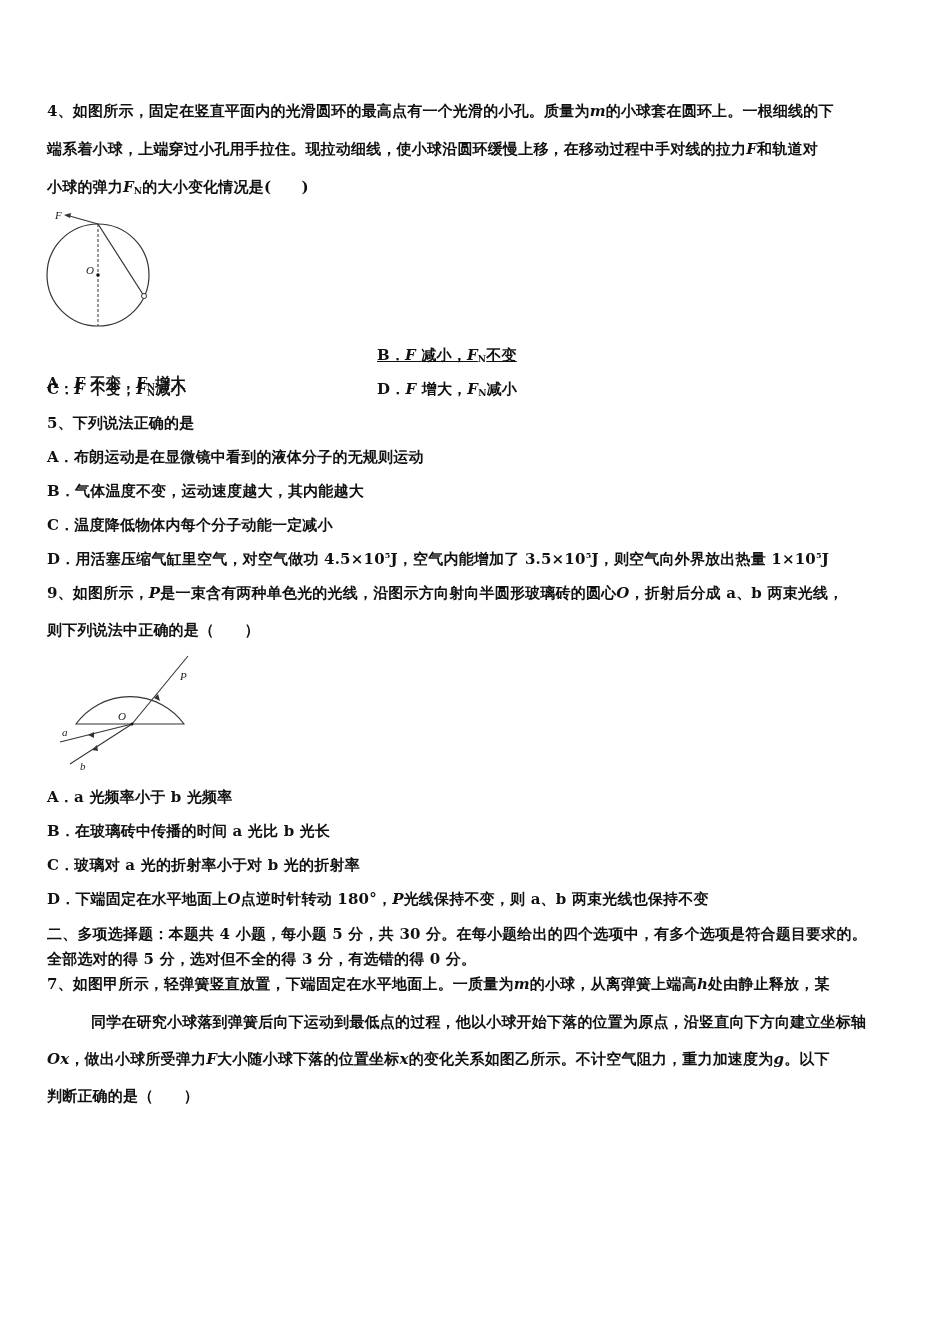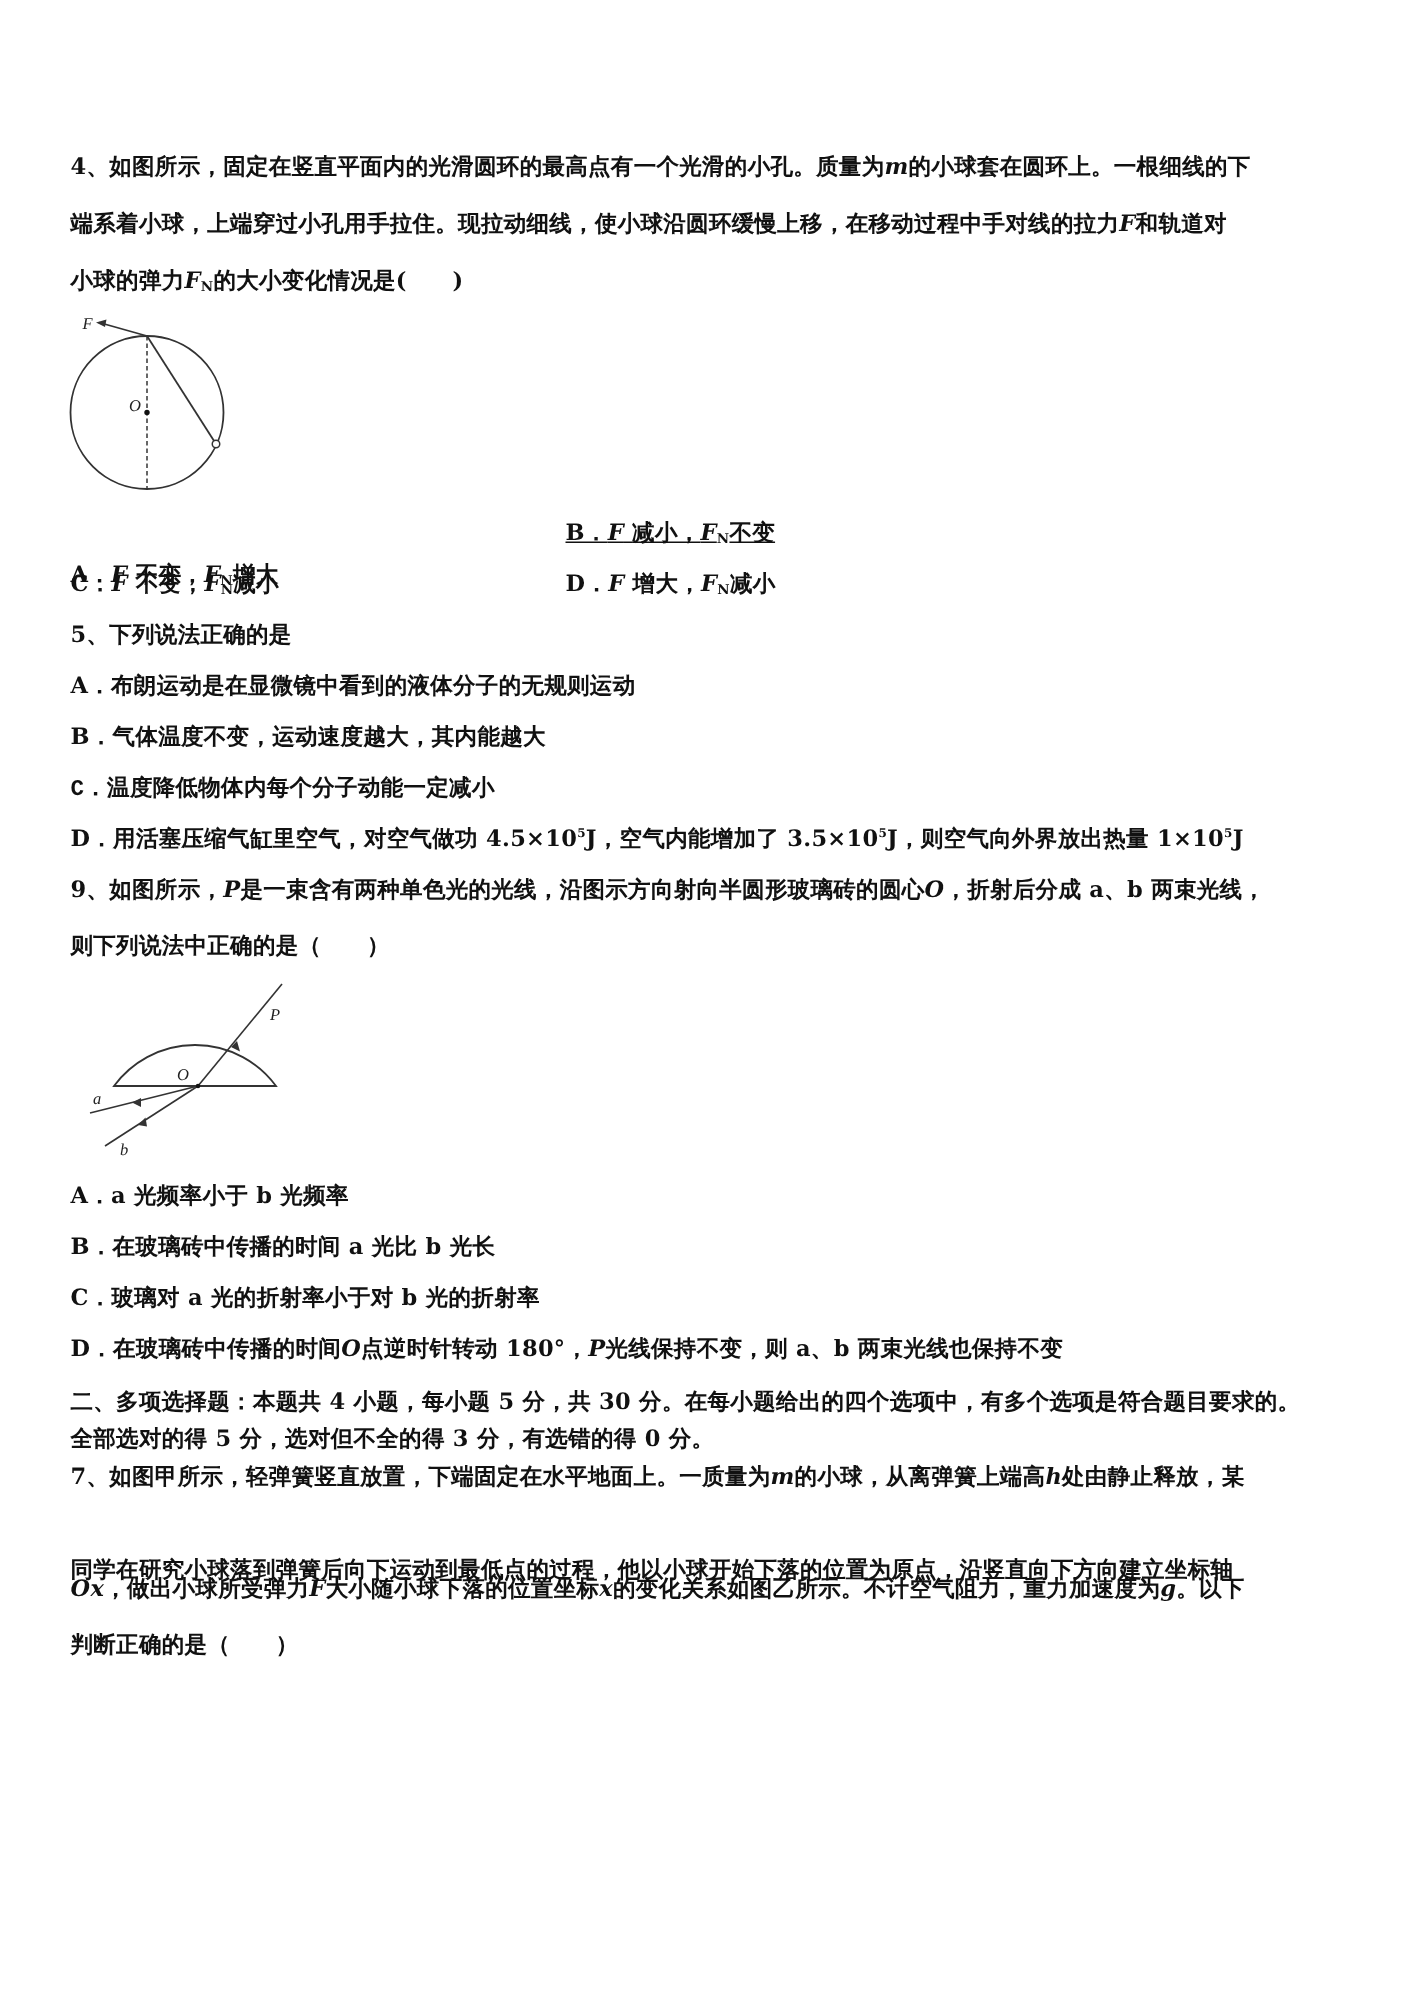--- a/index.html
+++ b/index.html
@@ -46,21 +46,21 @@
 <div class="line" style="top:380px;">
   <span>C．</span><i>F</i> <span>不变，</span><i>F</i><sub class="s">N</sub><span>减小</span>
 </div>
 <div class="line opt2" style="top:380px;">
   <span>D．</span><i>F</i> <span>增大，</span><i>F</i><sub class="s">N</sub><span>减小</span>
 </div>
 
 <div class="line" style="top:414px;">5、下列说法正确的是</div>
 <div class="line" style="top:448px;">A．布朗运动是在显微镜中看到的液体分子的无规则运动</div>
 <div class="line" style="top:482px;">B．气体温度不变，运动速度越大，其内能越大</div>
-<div class="line" style="top:516px;font-family:Liberation Mono, monospace;">C．温度降低物体内每个分子动能一定减小</div>
+<div class="line" style="top:516px;">C．温度降低物体内每个分子动能一定减小</div>
 <div class="line" style="top:550px;">
   <span>D．用活塞压缩气缸里空气，对空气做功 4.5×10</span><sup class="s">5</sup><span>J，空气内能增加了 3.5×10</span><sup class="s">5</sup><span>J，则空气向外界放出热量 1×10</span><sup class="s">5</sup><span>J</span>
 </div>
 
 <div class="line" style="top:584px;">
   <span>9、如图所示，</span><i>P</i><span>是一束含有两种单色光的光线，沿图示方向射向半圆形玻璃砖的圆心</span><i>O</i><span>，折射后分成 a、b 两束光线，</span>
 </div>
 <div class="line" style="top:621px;">则下列说法中正确的是（　　）</div>
 
 <svg class="fig" style="left:50px;top:652px;" width="150" height="120" viewBox="0 0 150 120">
@@ -75,26 +75,26 @@
   <text x="130" y="28" font-size="11" font-style="italic" font-family="Liberation Serif, serif" fill="#222">P</text>
   <text x="68" y="68" font-size="11" font-style="italic" font-family="Liberation Serif, serif" fill="#222">O</text>
   <text x="12" y="84" font-size="11" font-style="italic" font-family="Liberation Serif, serif" fill="#222">a</text>
   <text x="30" y="118" font-size="11" font-style="italic" font-family="Liberation Serif, serif" fill="#222">b</text>
 </svg>
 
 <div class="line" style="top:788px;">A．a 光频率小于 b 光频率</div>
 <div class="line" style="top:822px;">B．在玻璃砖中传播的时间 a 光比 b 光长</div>
 <div class="line" style="top:856px;">C．玻璃对 a 光的折射率小于对 b 光的折射率</div>
 <div class="line" style="top:890px;">
-  <span>D．在玻璃砖中传播的时间</span><i>O</i><span>点逆时针转动 180°，</span><i>P</i><span>光线保持不变，则 a、b 两束光线也保持不变</span>
+  <span>D．下端固定在水平地面上</span><i>O</i><span>点逆时针转动 180°，</span><i>P</i><span>光线保持不变，则 a、b 两束光线也保持不变</span>
 </div>
 
 <div class="line" style="top:925px;">二、多项选择题：本题共 4 小题，每小题 5 分，共 30 分。在每小题给出的四个选项中，有多个选项是符合题目要求的。</div>
 <div class="line" style="top:950px;">全部选对的得 5 分，选对但不全的得 3 分，有选错的得 0 分。</div>
 
 <div class="line" style="top:975px;">
   <span>7、如图甲所示，轻弹簧竖直放置，下端固定在水平地面上。一质量为</span><i>m</i><span>的小球，从离弹簧上端高</span><i>h</i><span>处由静止释放，某</span>
 </div>
-<div class="line" style="top:1037px;">同学在研究小球落到弹簧后向下运动到最低点的过程，他以小球开始下落的位置为原点，沿竖直向下方向建立坐标轴</div>
+<div class="line" style="top:1013px;margin-left:44px;">同学在研究小球落到弹簧后向下运动到最低点的过程，他以小球开始下落的位置为原点，沿竖直向下方向建立坐标轴</div>
 <div class="line" style="top:1050px;">
   <i>Ox</i><span>，做出小球所受弹力</span><i>F</i><span>大小随小球下落的位置坐标</span><i>x</i><span>的变化关系如图乙所示。不计空气阻力，重力加速度为</span><i>g</i><span>。以下</span>
 </div>
 <div class="line" style="top:1087px;">判断正确的是（　　）</div>
 
 </body></html>

